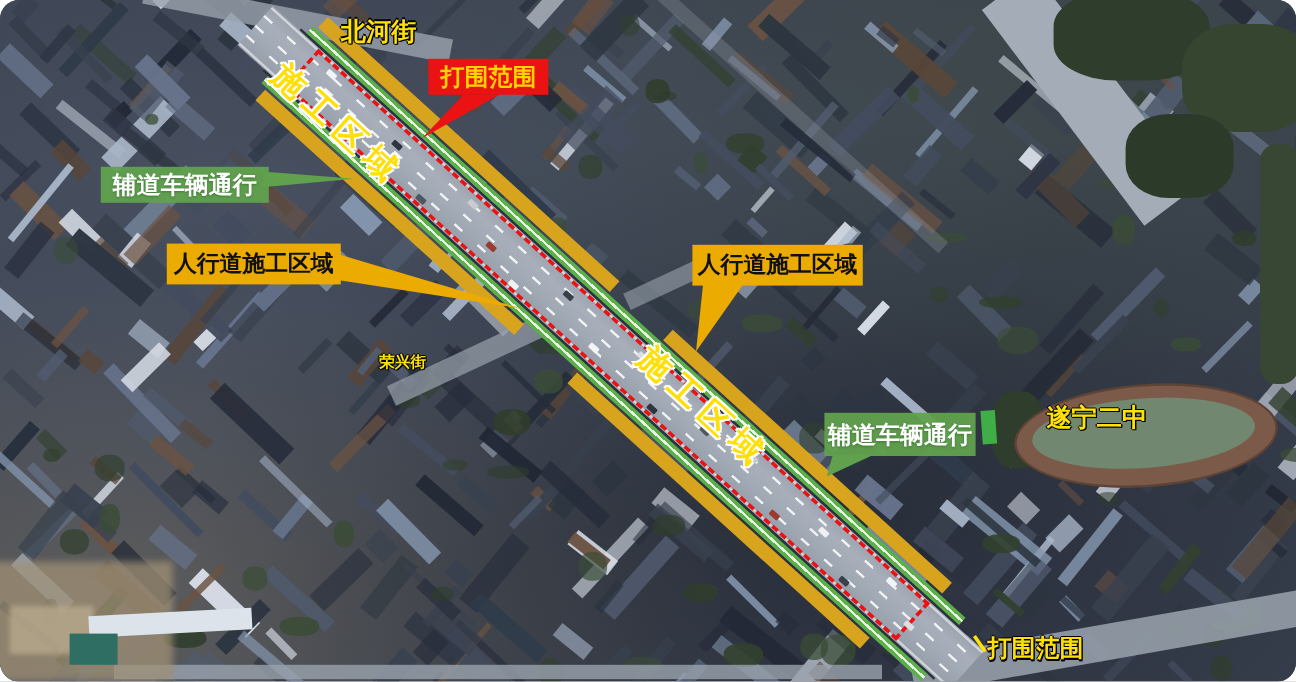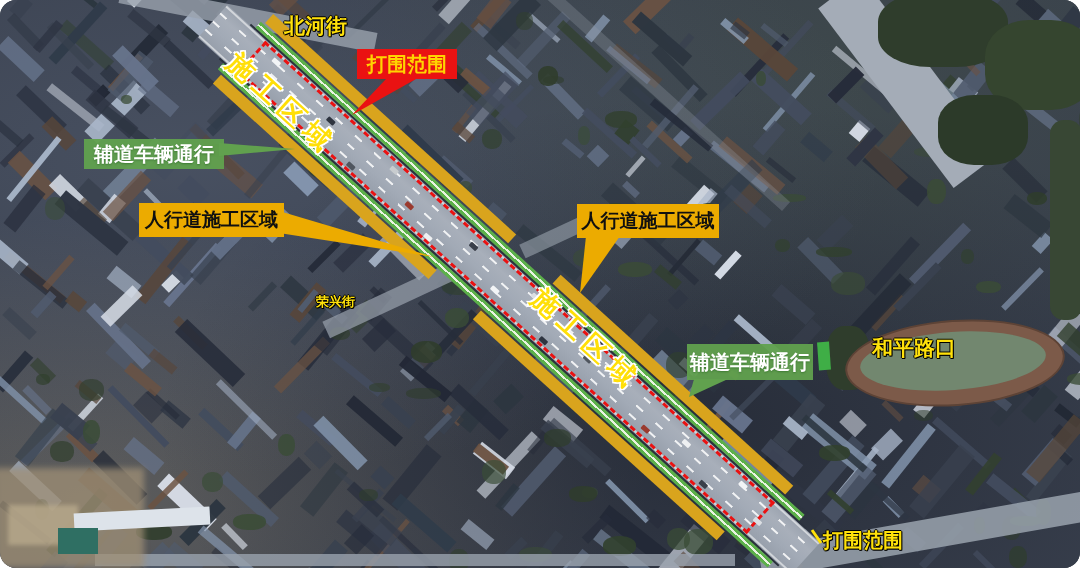--- a/index.html
+++ b/index.html
@@ -631,16 +631,16 @@
   </svg>
 
   <div class="callout-box box-red" style="left:357px;top:49px;width:100px;height:30px;">打围范围</div>
   <div class="callout-box box-green" style="left:84px;top:139px;width:140px;height:30px;">辅道车辆通行</div>
   <div class="callout-box box-green" style="left:687px;top:344px;width:126px;height:36px;">辅道车辆通行</div>
   <div class="callout-box box-yellow" style="left:139px;top:203px;width:145px;height:34px;">人行道施工区域</div>
   <div class="callout-box box-yellow" style="left:577px;top:204px;width:142px;height:34px;">人行道施工区域</div>
 
   <div class="streetname" style="left:284px;top:12px;font-size:21px;z-index:50;">北河街</div>
   <div class="streetname" style="left:316px;top:276px;font-size:13px;z-index:50;margin-top:17px;">荣兴街</div>
-  <div class="streetname" style="left:872px;top:334px;font-size:21px;z-index:50;">和平路口</div>
+  <div class="streetname" style="left:872px;top:334px;font-size:21px;z-index:50;">遂宁二中</div>
   <div class="streetname" style="left:823px;top:527px;font-size:20px;z-index:50;">打围范围</div>
 
 </div>
 
 </body></html>

